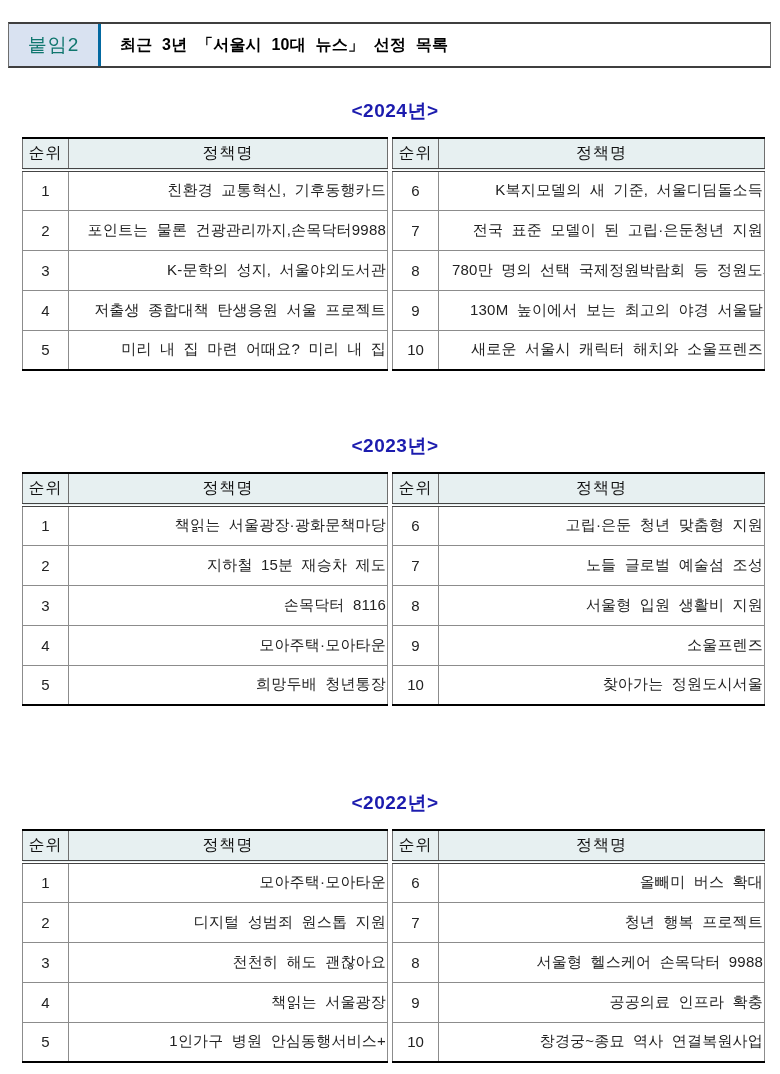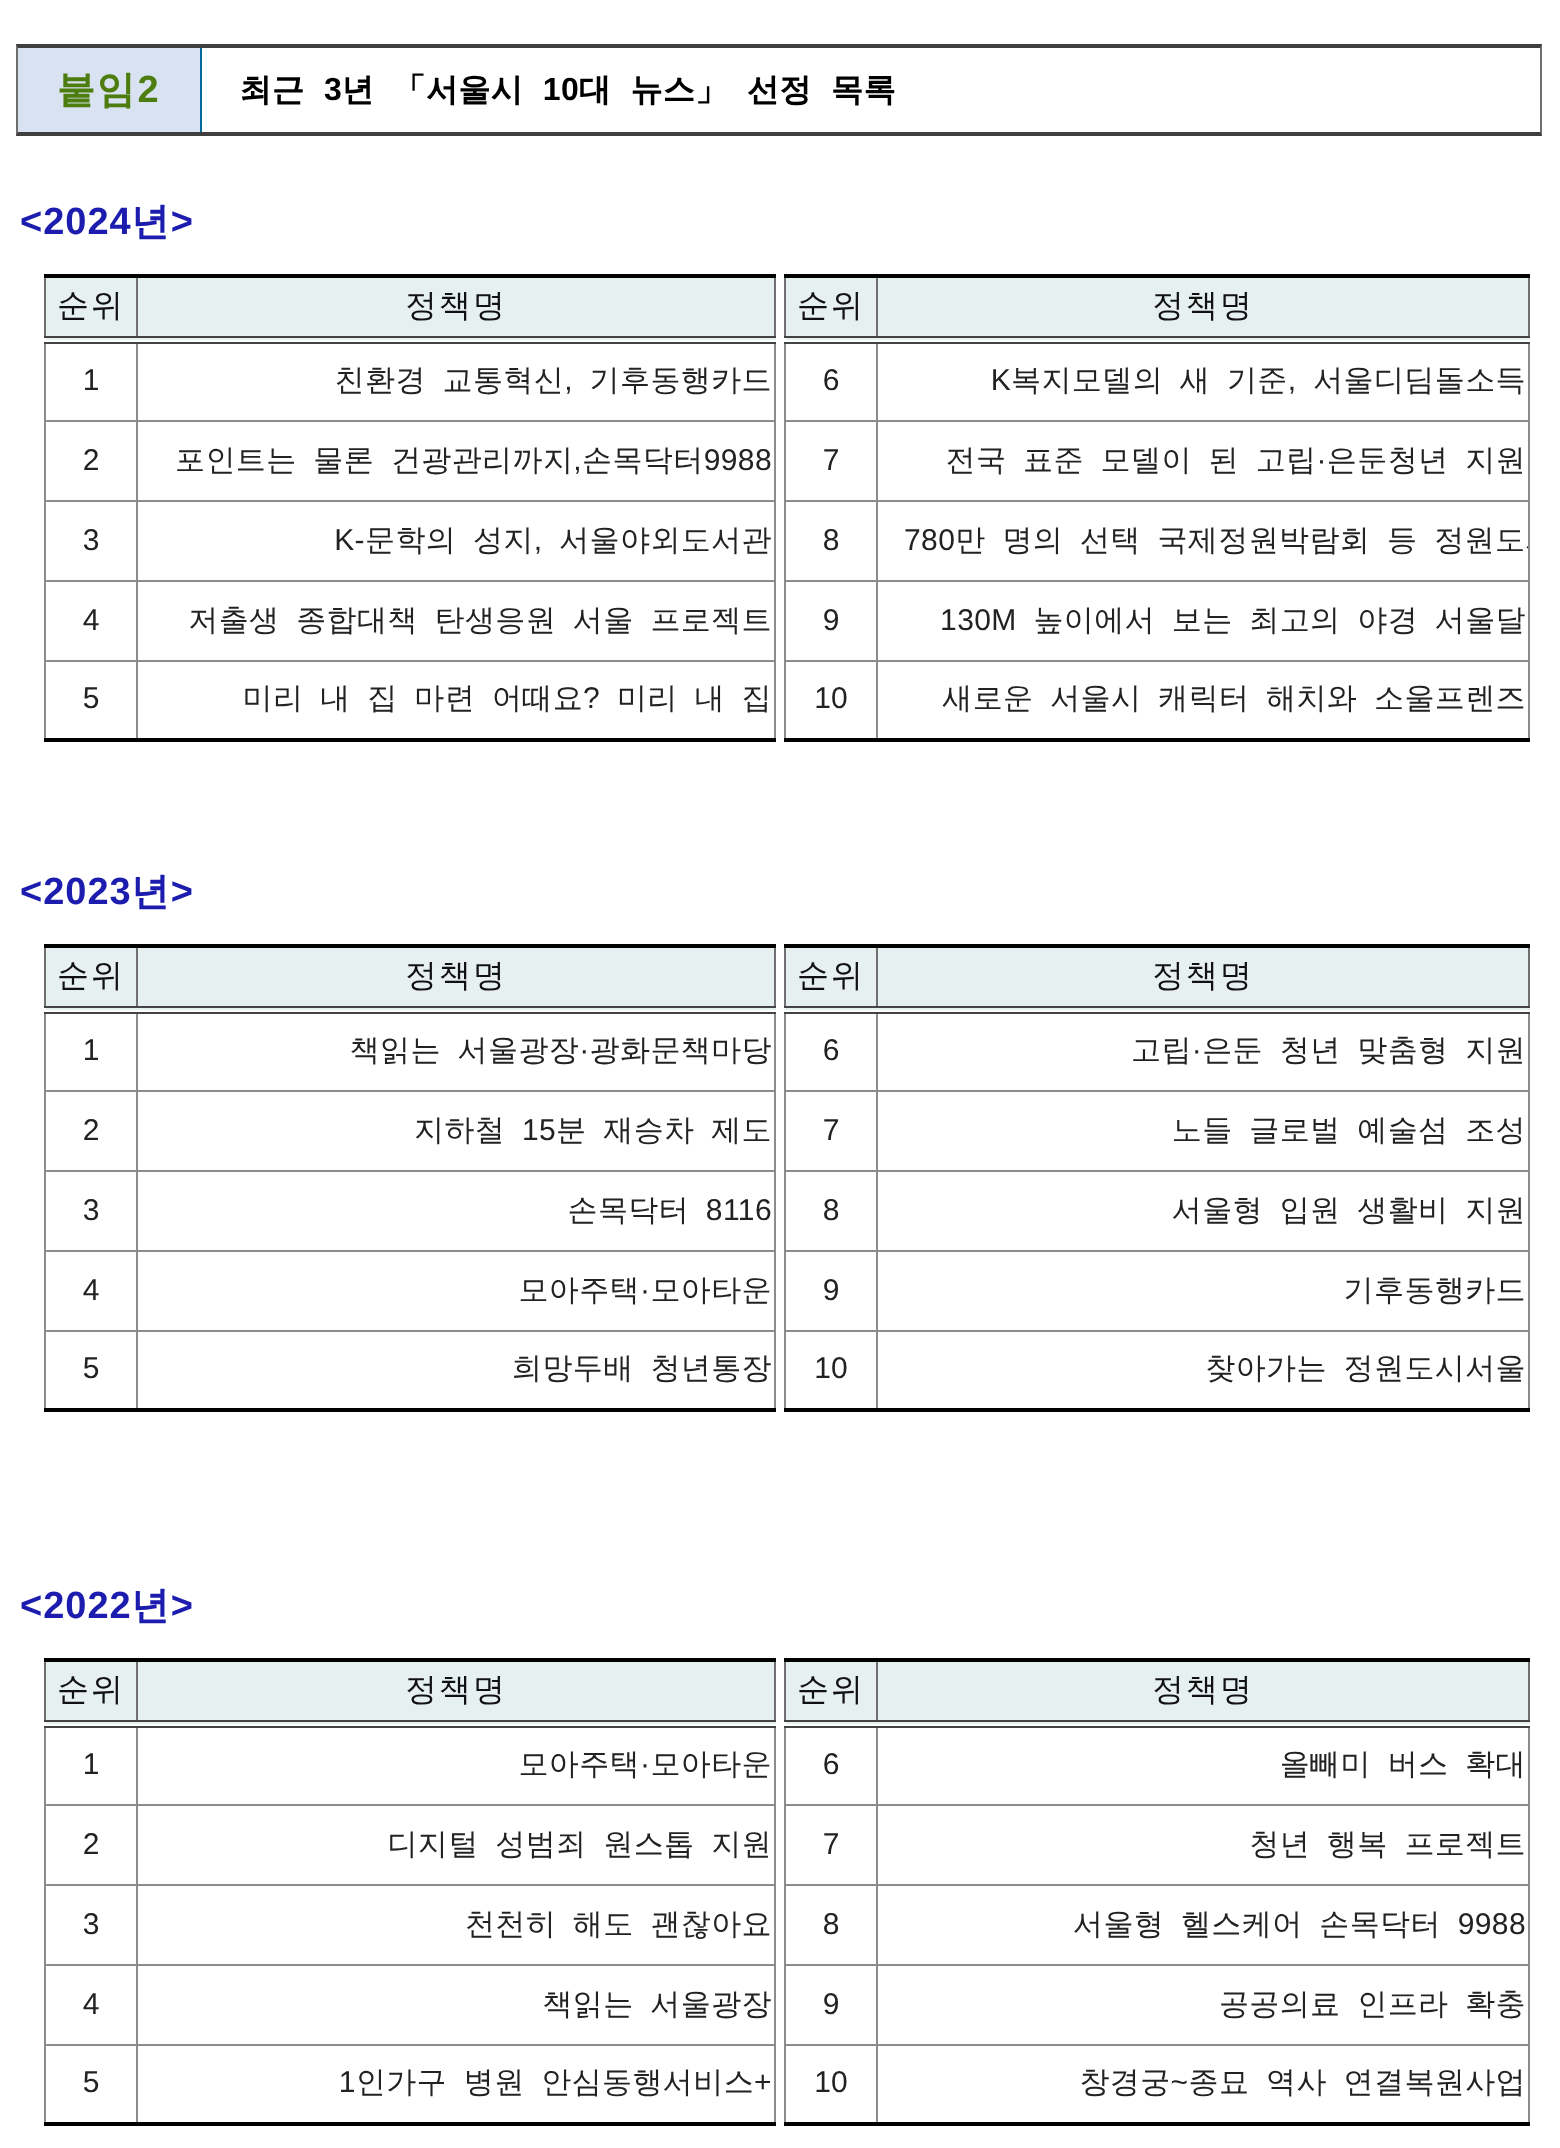--- a/index.html
+++ b/index.html
@@ -19,48 +19,49 @@
     height: 46px;
     display: flex;
     border: 1px solid #6e6e6e;
     border-top: 2px solid #3f3f3f;
     border-bottom: 2px solid #3f3f3f;
     background: #ffffff;
   }
   .badge-cell {
     flex: 0 0 92px;
     background: #d9e2f1;
-    border-right: 1px solid #0369a1;
+    border-right: 3px solid #0369a1;
     display: flex;
     align-items: center;
     justify-content: center;
     font-size: 19px;
-    font-weight: bold;
+    font-weight: normal;
     letter-spacing: 1px;
-    color: #4d7c0f;
+    color: #0f766e;
   }
   .title-cell {
     flex: 1;
     display: flex;
     align-items: center;
     padding-left: 19px;
     font-size: 16px;
     font-weight: bold;
     word-spacing: 5px;
     letter-spacing: 0.2px;
     color: #000;
   }
 
   
   .section-label {
     margin: 30px 0 13px 10px;
     font-size: 19px;
     font-weight: bold;
     color: #1c1cae;
     letter-spacing: 0.5px;
+    text-align: center;
   }
   .section-2023 .section-label { margin-top: 62px; }
   .section-2022 .section-label { margin-top: 84px; }
 
   
   .tables-row {
     display: flex;
     gap: 4px;
     margin-left: 22px;
   }
@@ -224,21 +225,21 @@
         <tr>
           <td class="rank">7</td>
           <td class="policy">노들 글로벌 예술섬 조성</td>
         </tr>
         <tr>
           <td class="rank">8</td>
           <td class="policy">서울형 입원 생활비 지원</td>
         </tr>
         <tr>
           <td class="rank">9</td>
-          <td class="policy">기후동행카드</td>
+          <td class="policy">소울프렌즈</td>
         </tr>
         <tr>
           <td class="rank">10</td>
           <td class="policy">찾아가는 정원도시서울</td>
         </tr>
       </tbody>
     </table>
   </div>
 </div>
 

